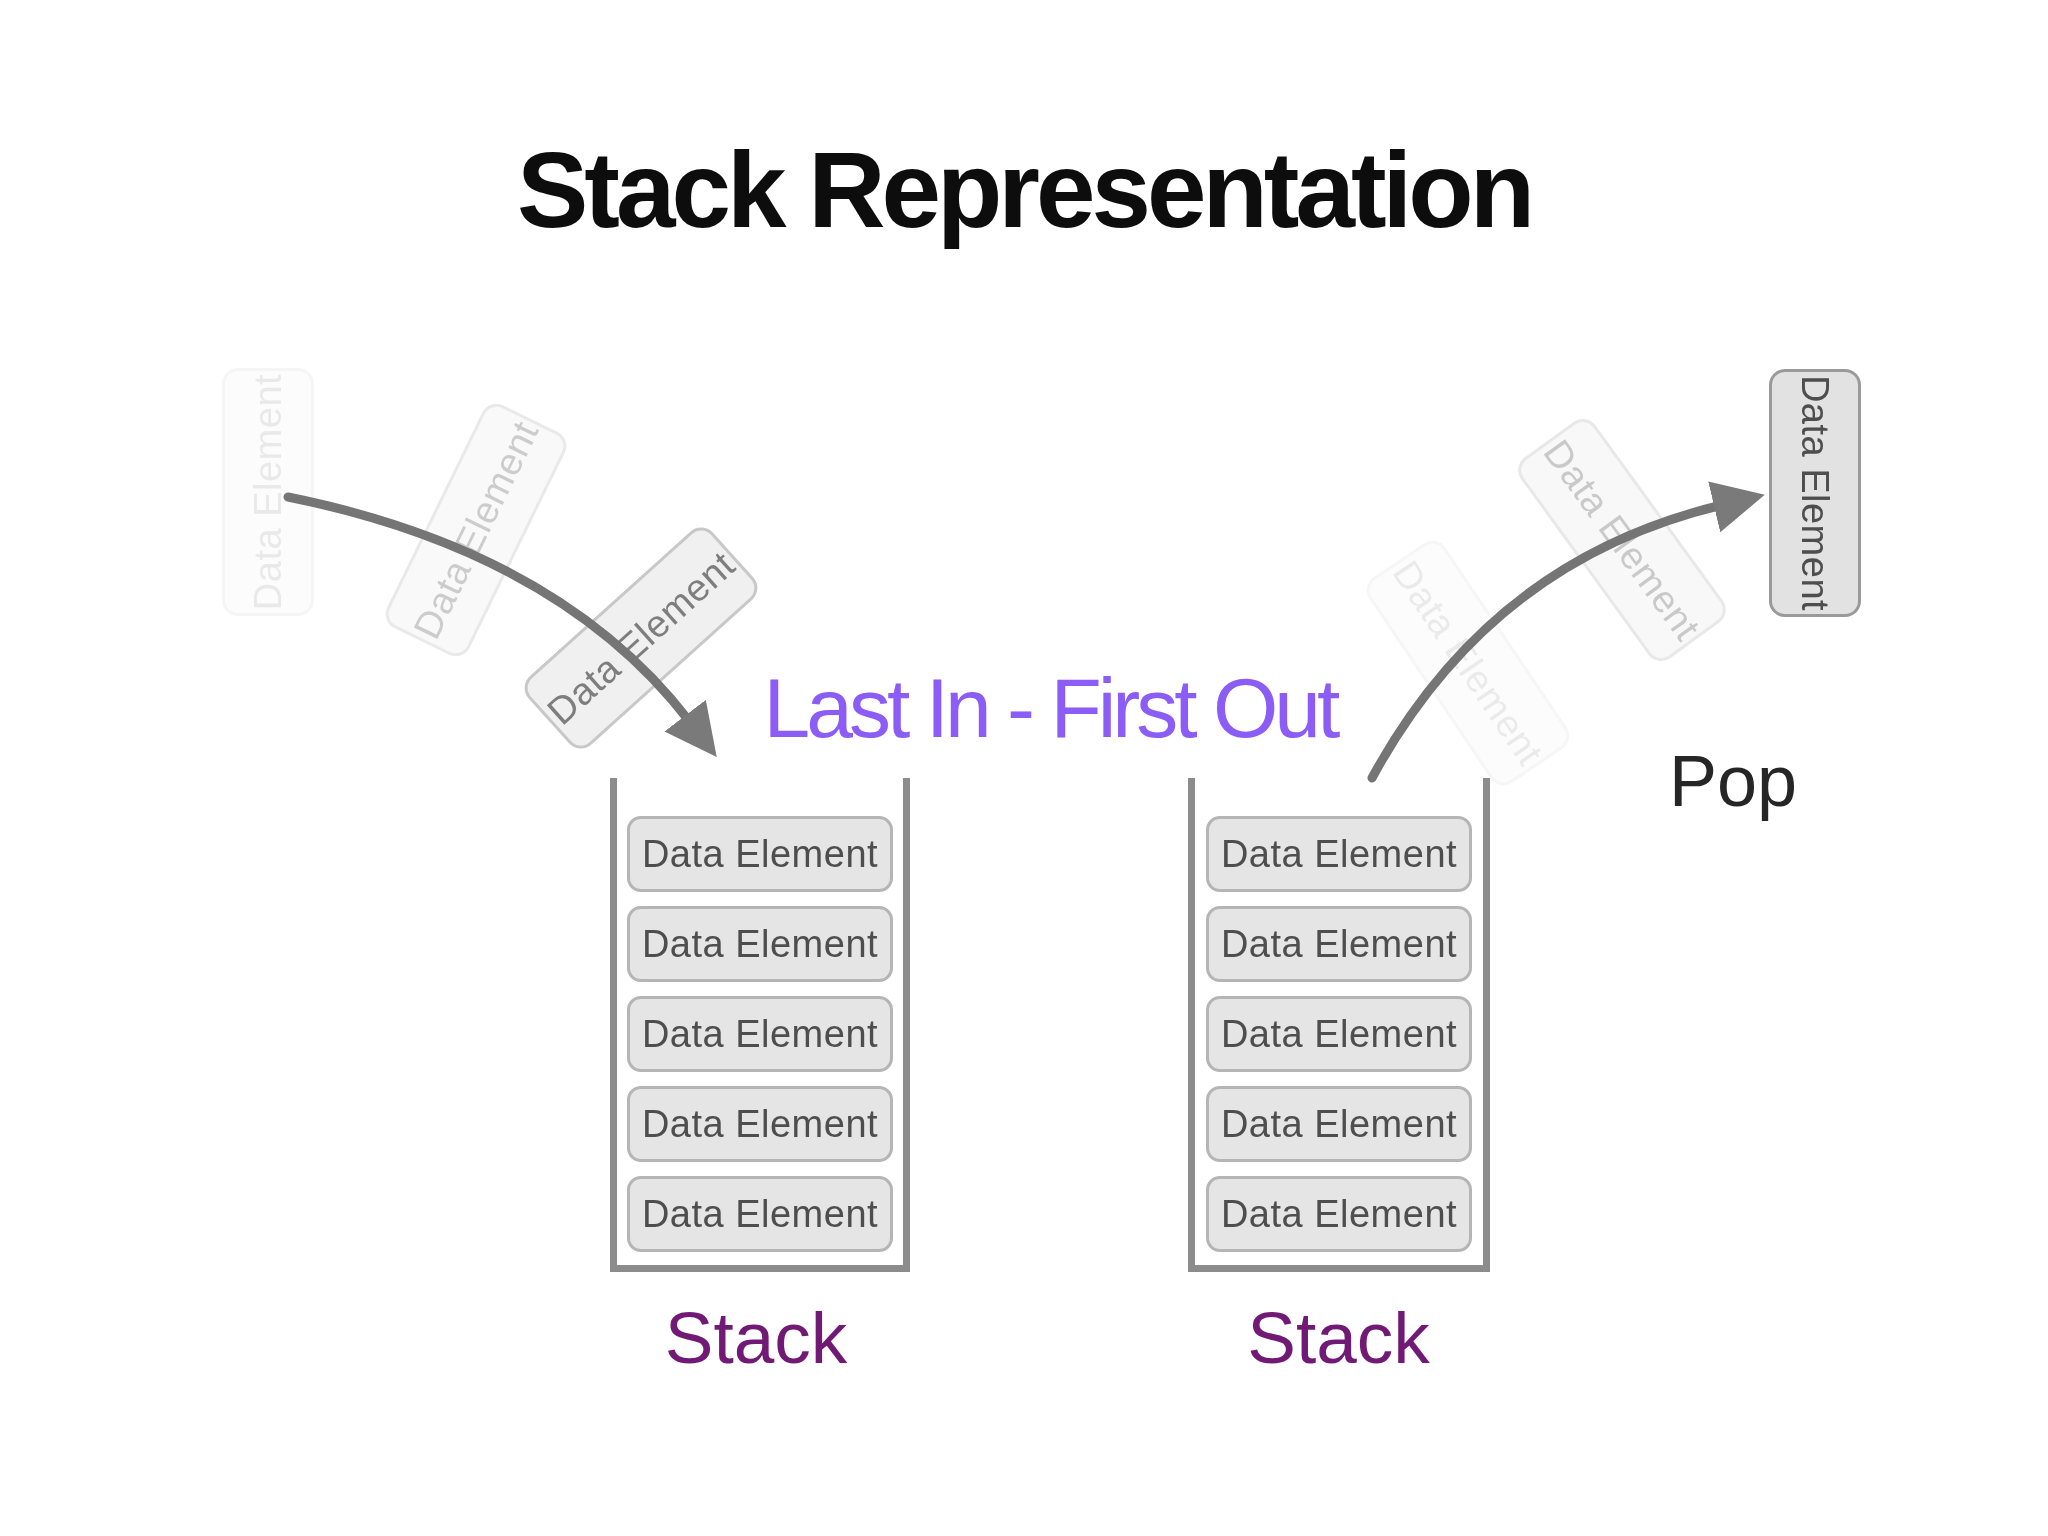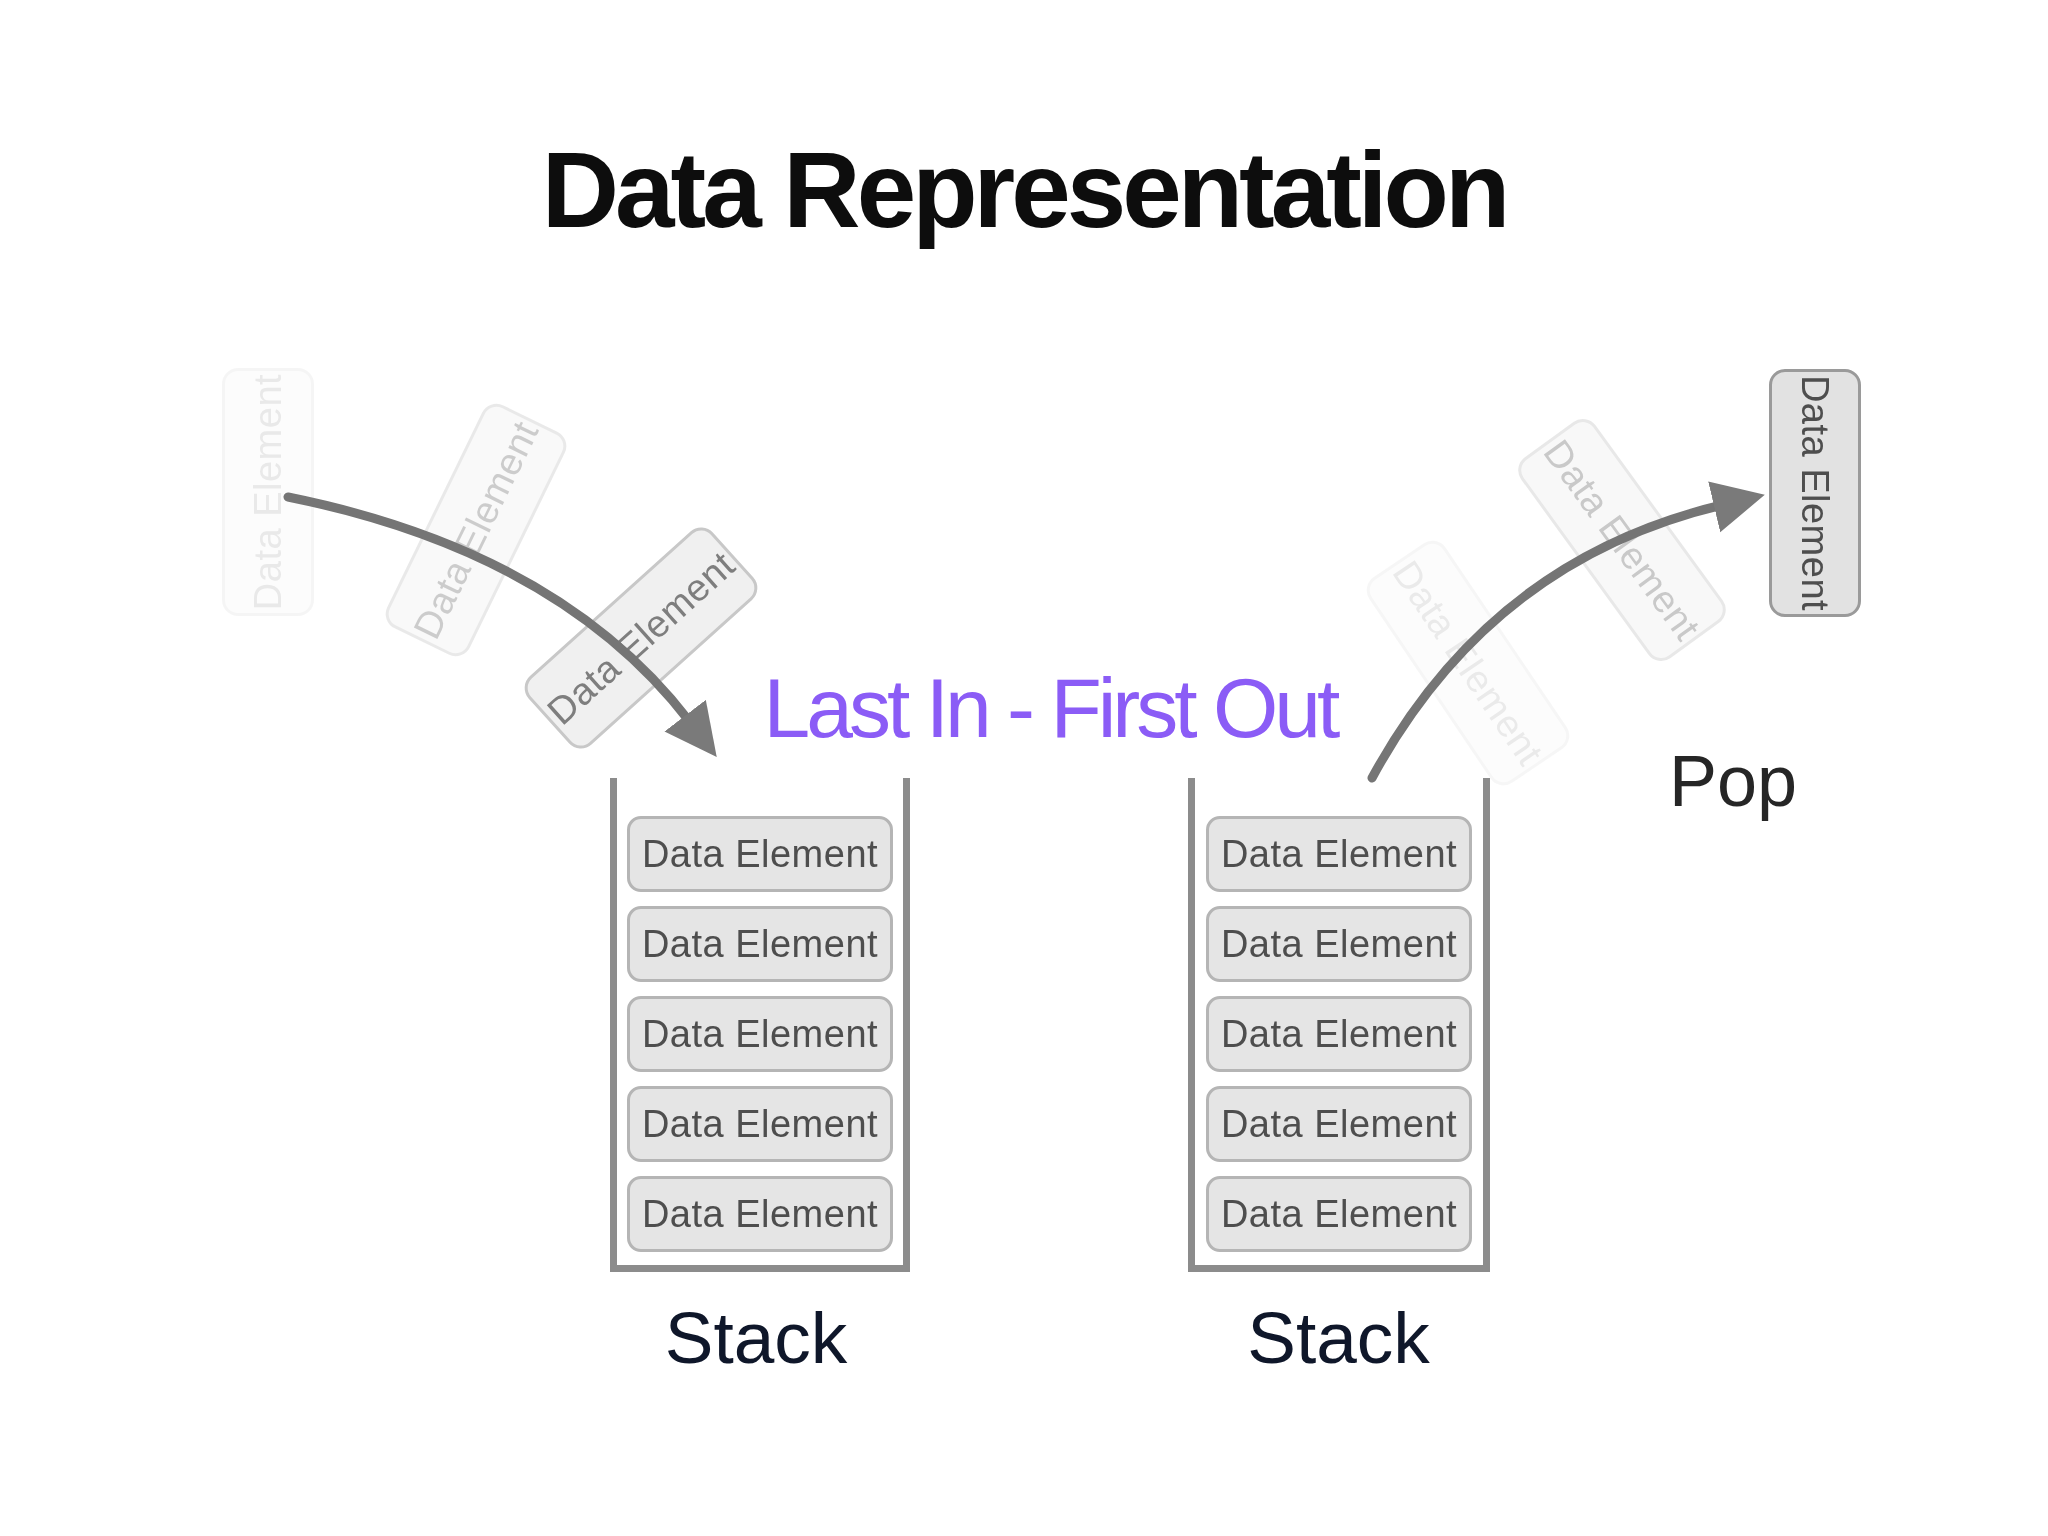--- a/index.html
+++ b/index.html
@@ -96,33 +96,33 @@
   .stack-container.right{left:1188px;width:302px;}
   .stack-container .box{
     width:266px;height:76px;
     margin-bottom:14px;
     flex:none;
   }
   .stack-caption{
     position:absolute;
     top:1296px;
     font-size:73px;
-    color:#0f172a;
+    color:#701a75;
     text-align:center;
     z-index:3;
   }
   .stack-caption.left-cap{left:606px;width:300px;}
   .stack-caption.right-cap{left:1186px;width:305px;}
 </style>
 </head>
 <body>
 
 <div class="canvas">
 
-  <h1 class="title">Data Representation</h1>
+  <h1 class="title">Stack Representation</h1>
 
   <div class="subtitle">Last In - First Out</div>
 
   <div class="op-label pop">Pop</div>
 
   <div class="element ghost g1">Data Element</div>
   <div class="element ghost g2">Data Element</div>
   <div class="element ghost g3">Data Element</div>
 
   <div class="element ghost pa">Data Element</div>

